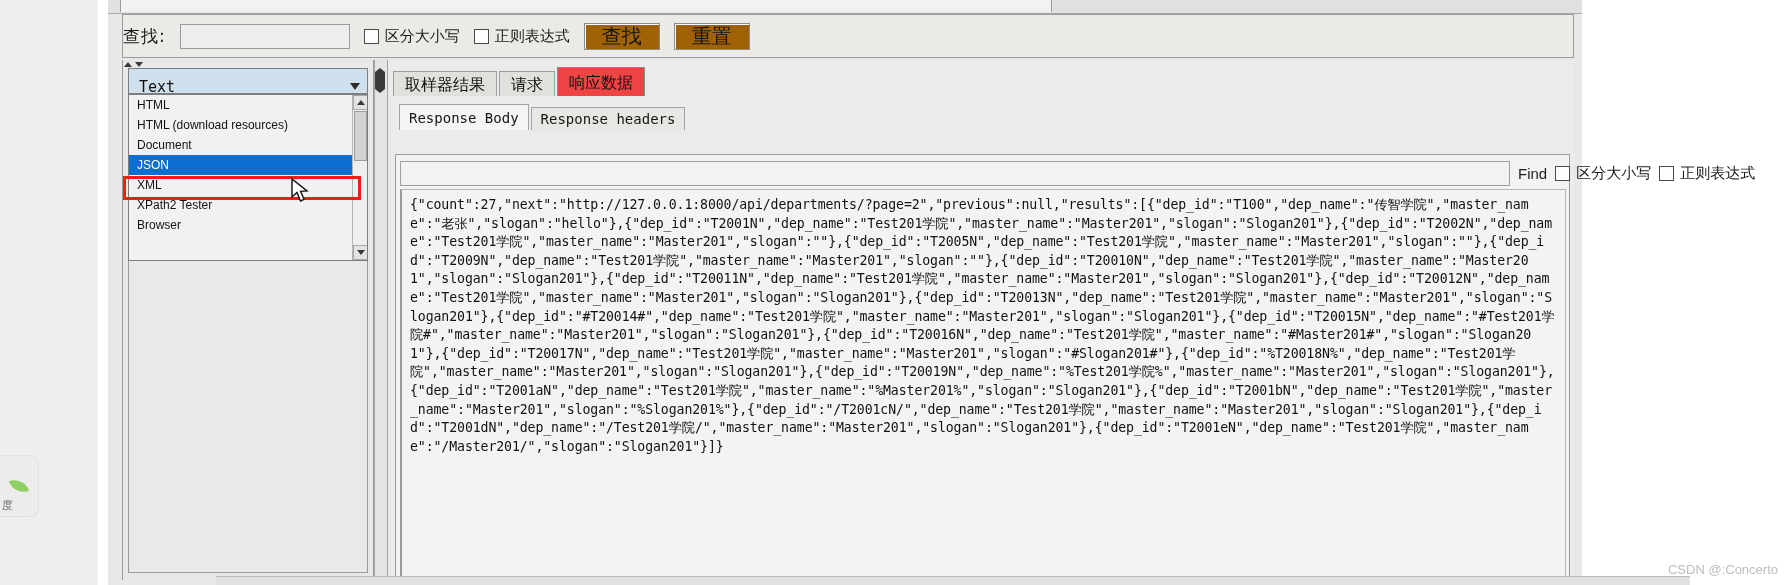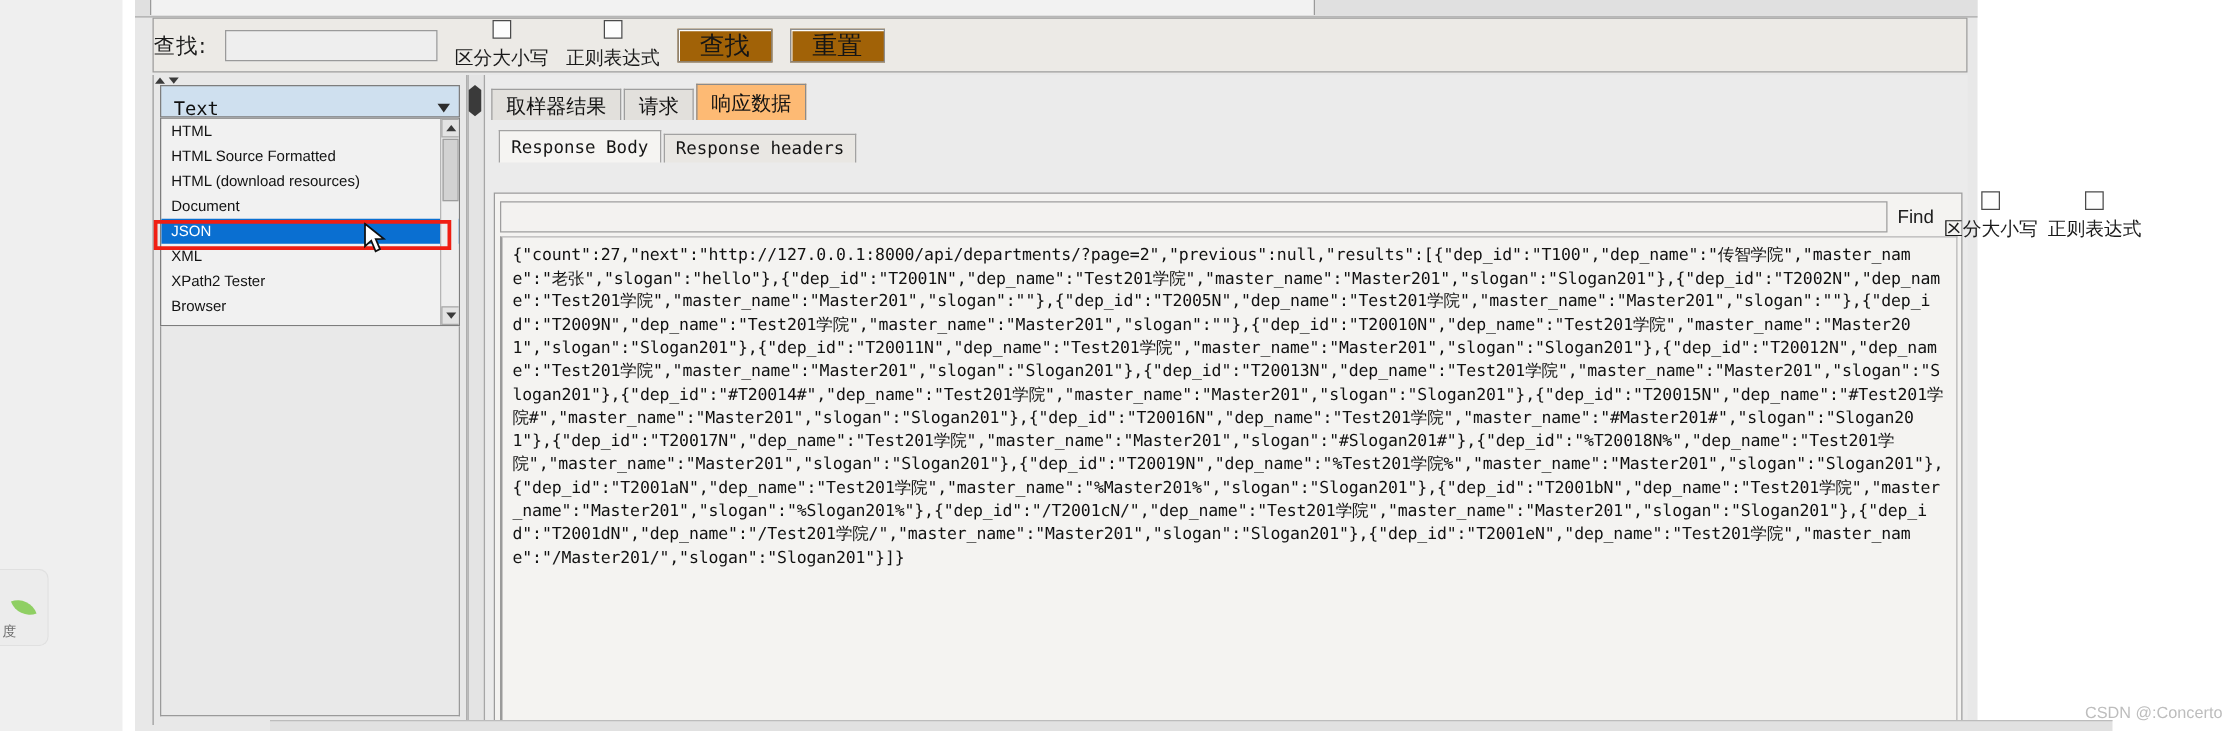--- a/index.html
+++ b/index.html
@@ -48,21 +48,21 @@
     white-space:nowrap;
   }
   .find-input{
     width:170px;height:25px;
     background:#eeeeee;
     border:1px solid #9a9a9a;
     box-sizing:border-box;
     font-family:"Liberation Sans",sans-serif;font-size:12px;
     padding:0 4px;color:#222;
   }
-  .cbox-wrap{display:flex;align-items:center;gap:6px;flex-direction:column;}
+  .cbox-wrap{display:flex;align-items:center;gap:6px;}
   .cbox{
     width:15px;height:15px;background:#fdfdfd;
     border:1px solid #4a4a4a;box-sizing:border-box;
     display:inline-block;
   }
   .cbox-label{
     font-family:"DejaVu Sans",sans-serif;
     font-size:15px;color:#1a1a1a;white-space:nowrap;
   }
   .tool-btn{
@@ -182,21 +182,21 @@
     border:1px solid #9e9e9e;
     border-bottom:none;
     box-sizing:border-box;
     font-family:"DejaVu Sans",sans-serif;
     font-size:16px;color:#121212;
     margin-right:2px;
     white-space:nowrap;
     text-align:right;
   }
   .tab.active{
-    background:#fdba74;height:29px;line-height:29px;
+    background:#ef4444;height:29px;line-height:29px;
     border-color:#8b8b8b;
     font-weight:normal;
     margin-top:39px;
   }
   .subtabrow{
     position:absolute;left:10px;top:44px;height:26px;
     display:flex;align-items:flex-end;
   }
   .subtab{
     height:23px;line-height:23px;padding:0 9px;
@@ -312,21 +312,20 @@
     <span class="tri-down"></span>
   </div>
 
   <div class="combo">
     <span class="combo-text">Text</span>
     <span class="chev"></span>
   </div>
 
   <div class="listbox">
     <div class="list-item">HTML</div>
-    <div class="list-item">HTML Source Formatted</div>
     <div class="list-item">HTML (download resources)</div>
     <div class="list-item">Document</div>
     <div class="list-item sel">JSON</div>
     <div class="list-item">XML</div>
     <div class="list-item">XPath2 Tester</div>
     <div class="list-item">Browser</div>
 
     <div class="list-scroll">
       <div class="sb-arrow">
         <span class="tri-up"></span>

